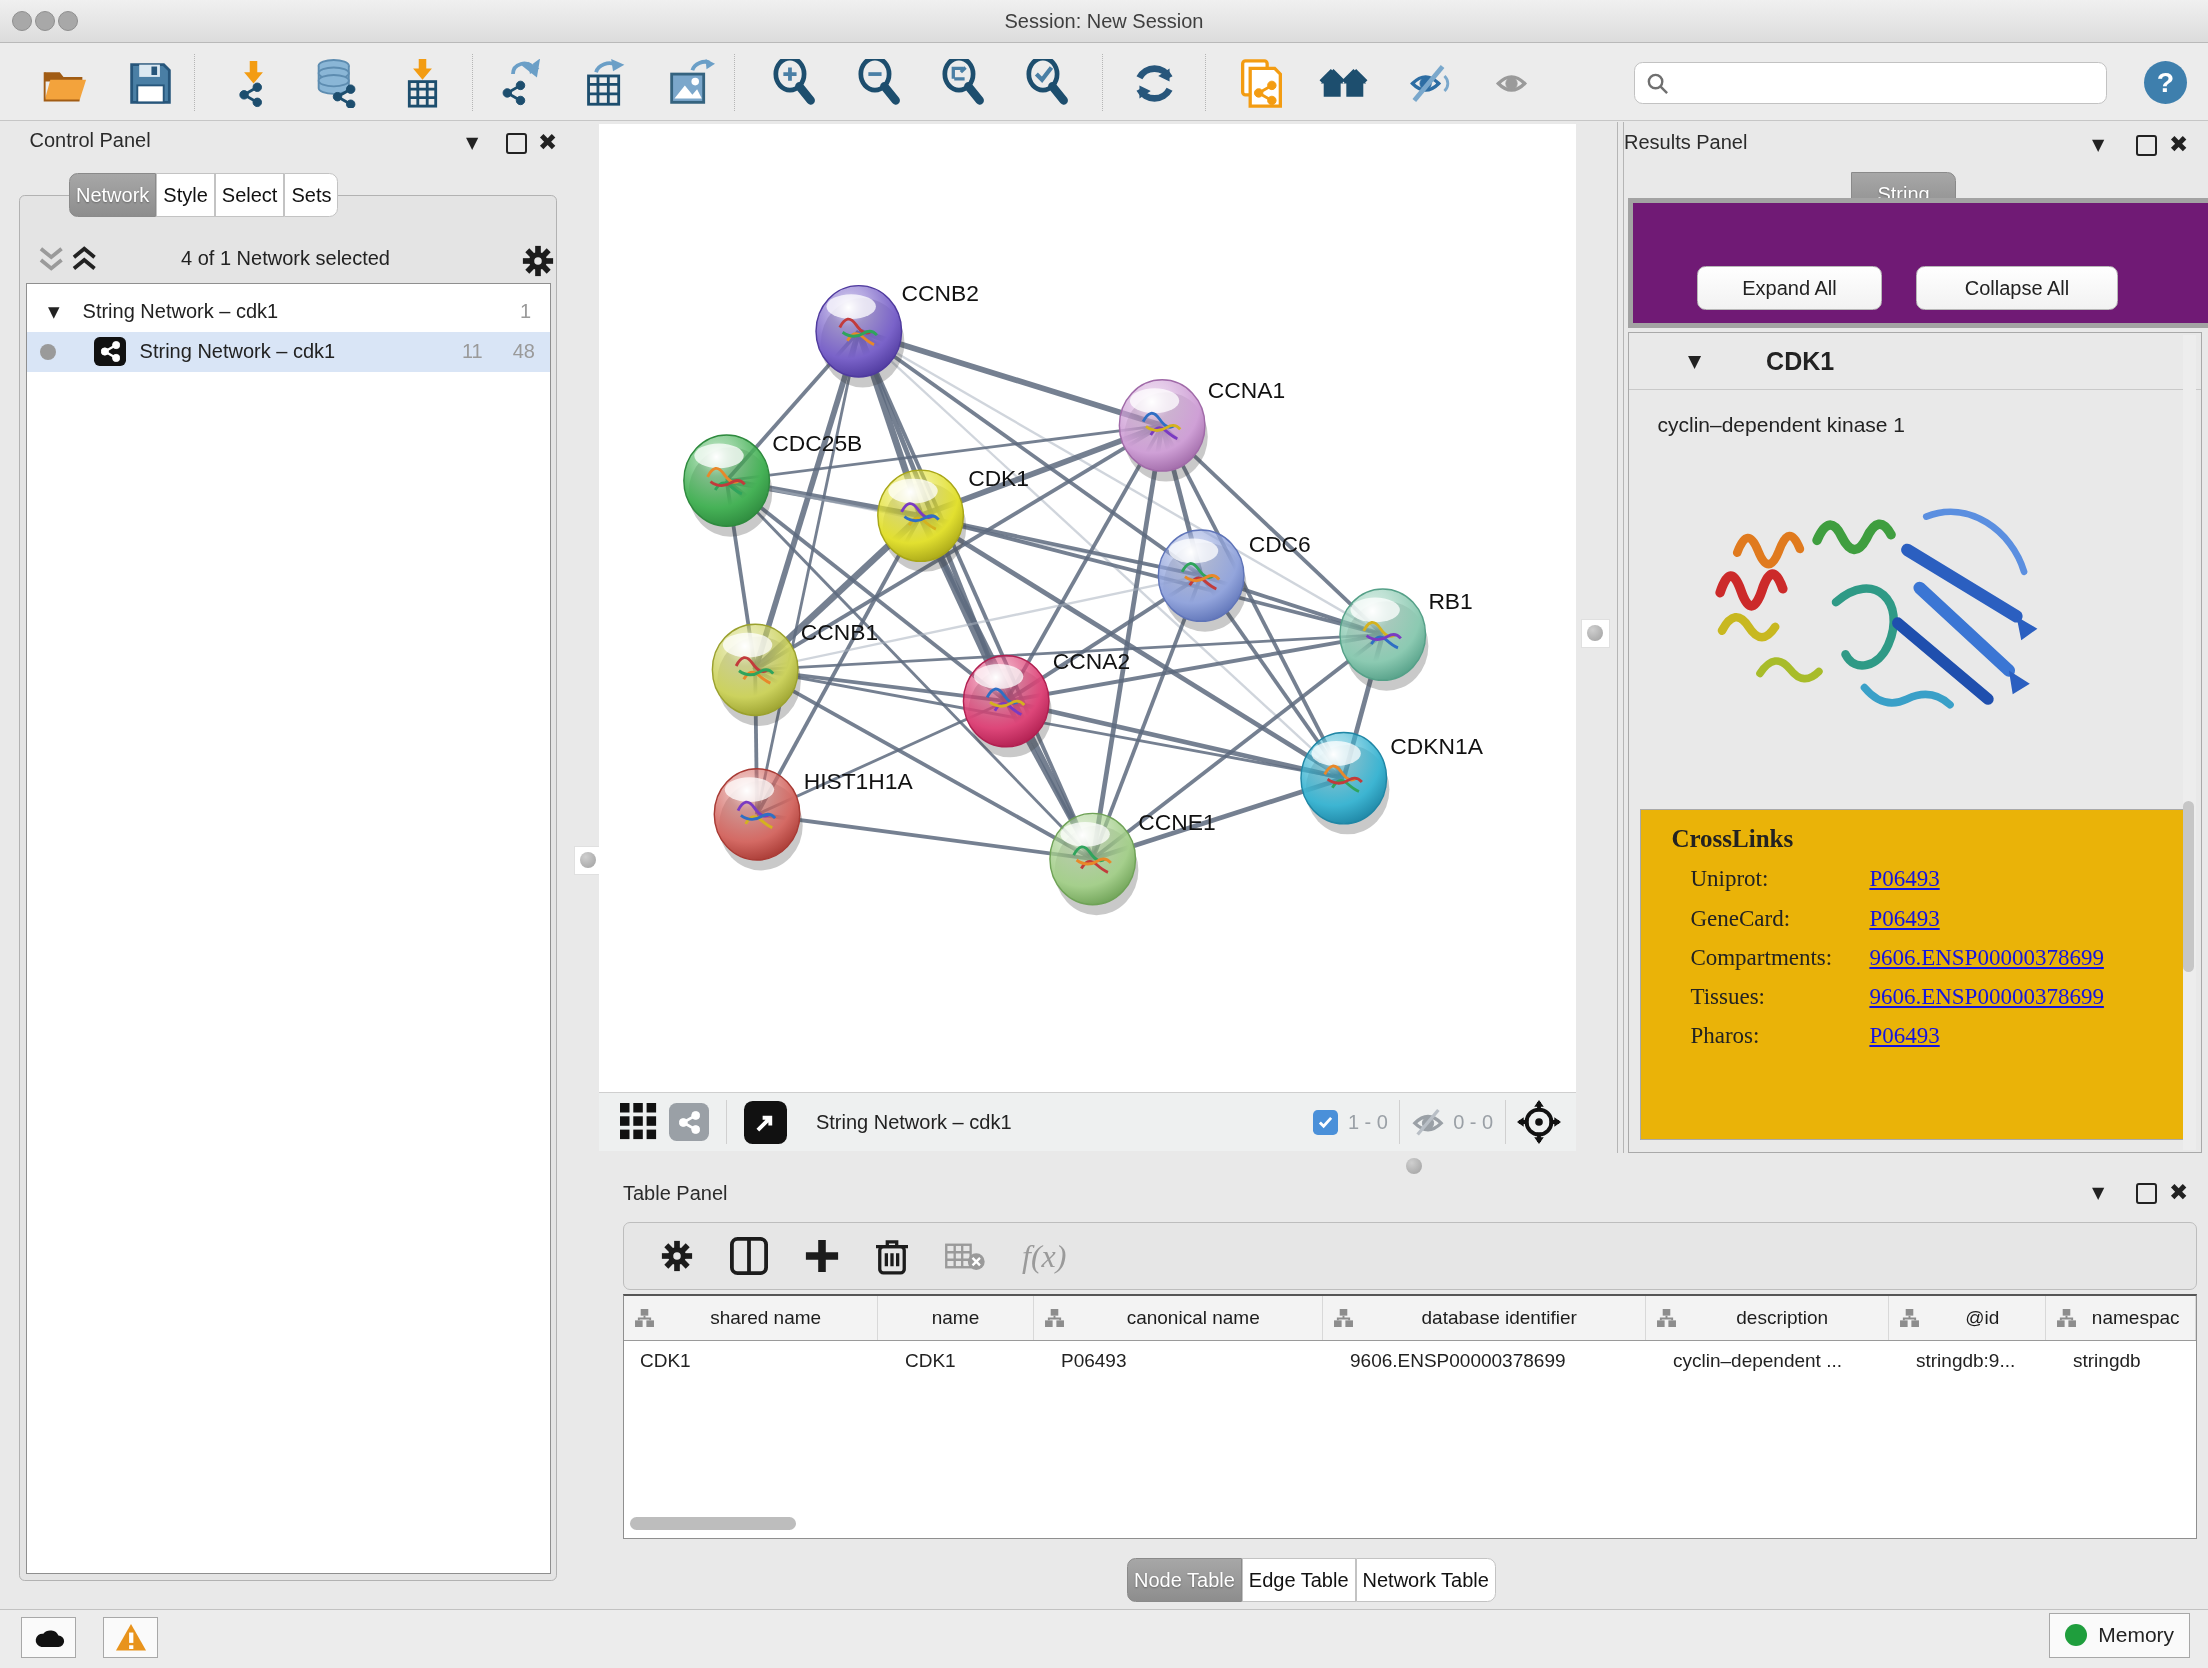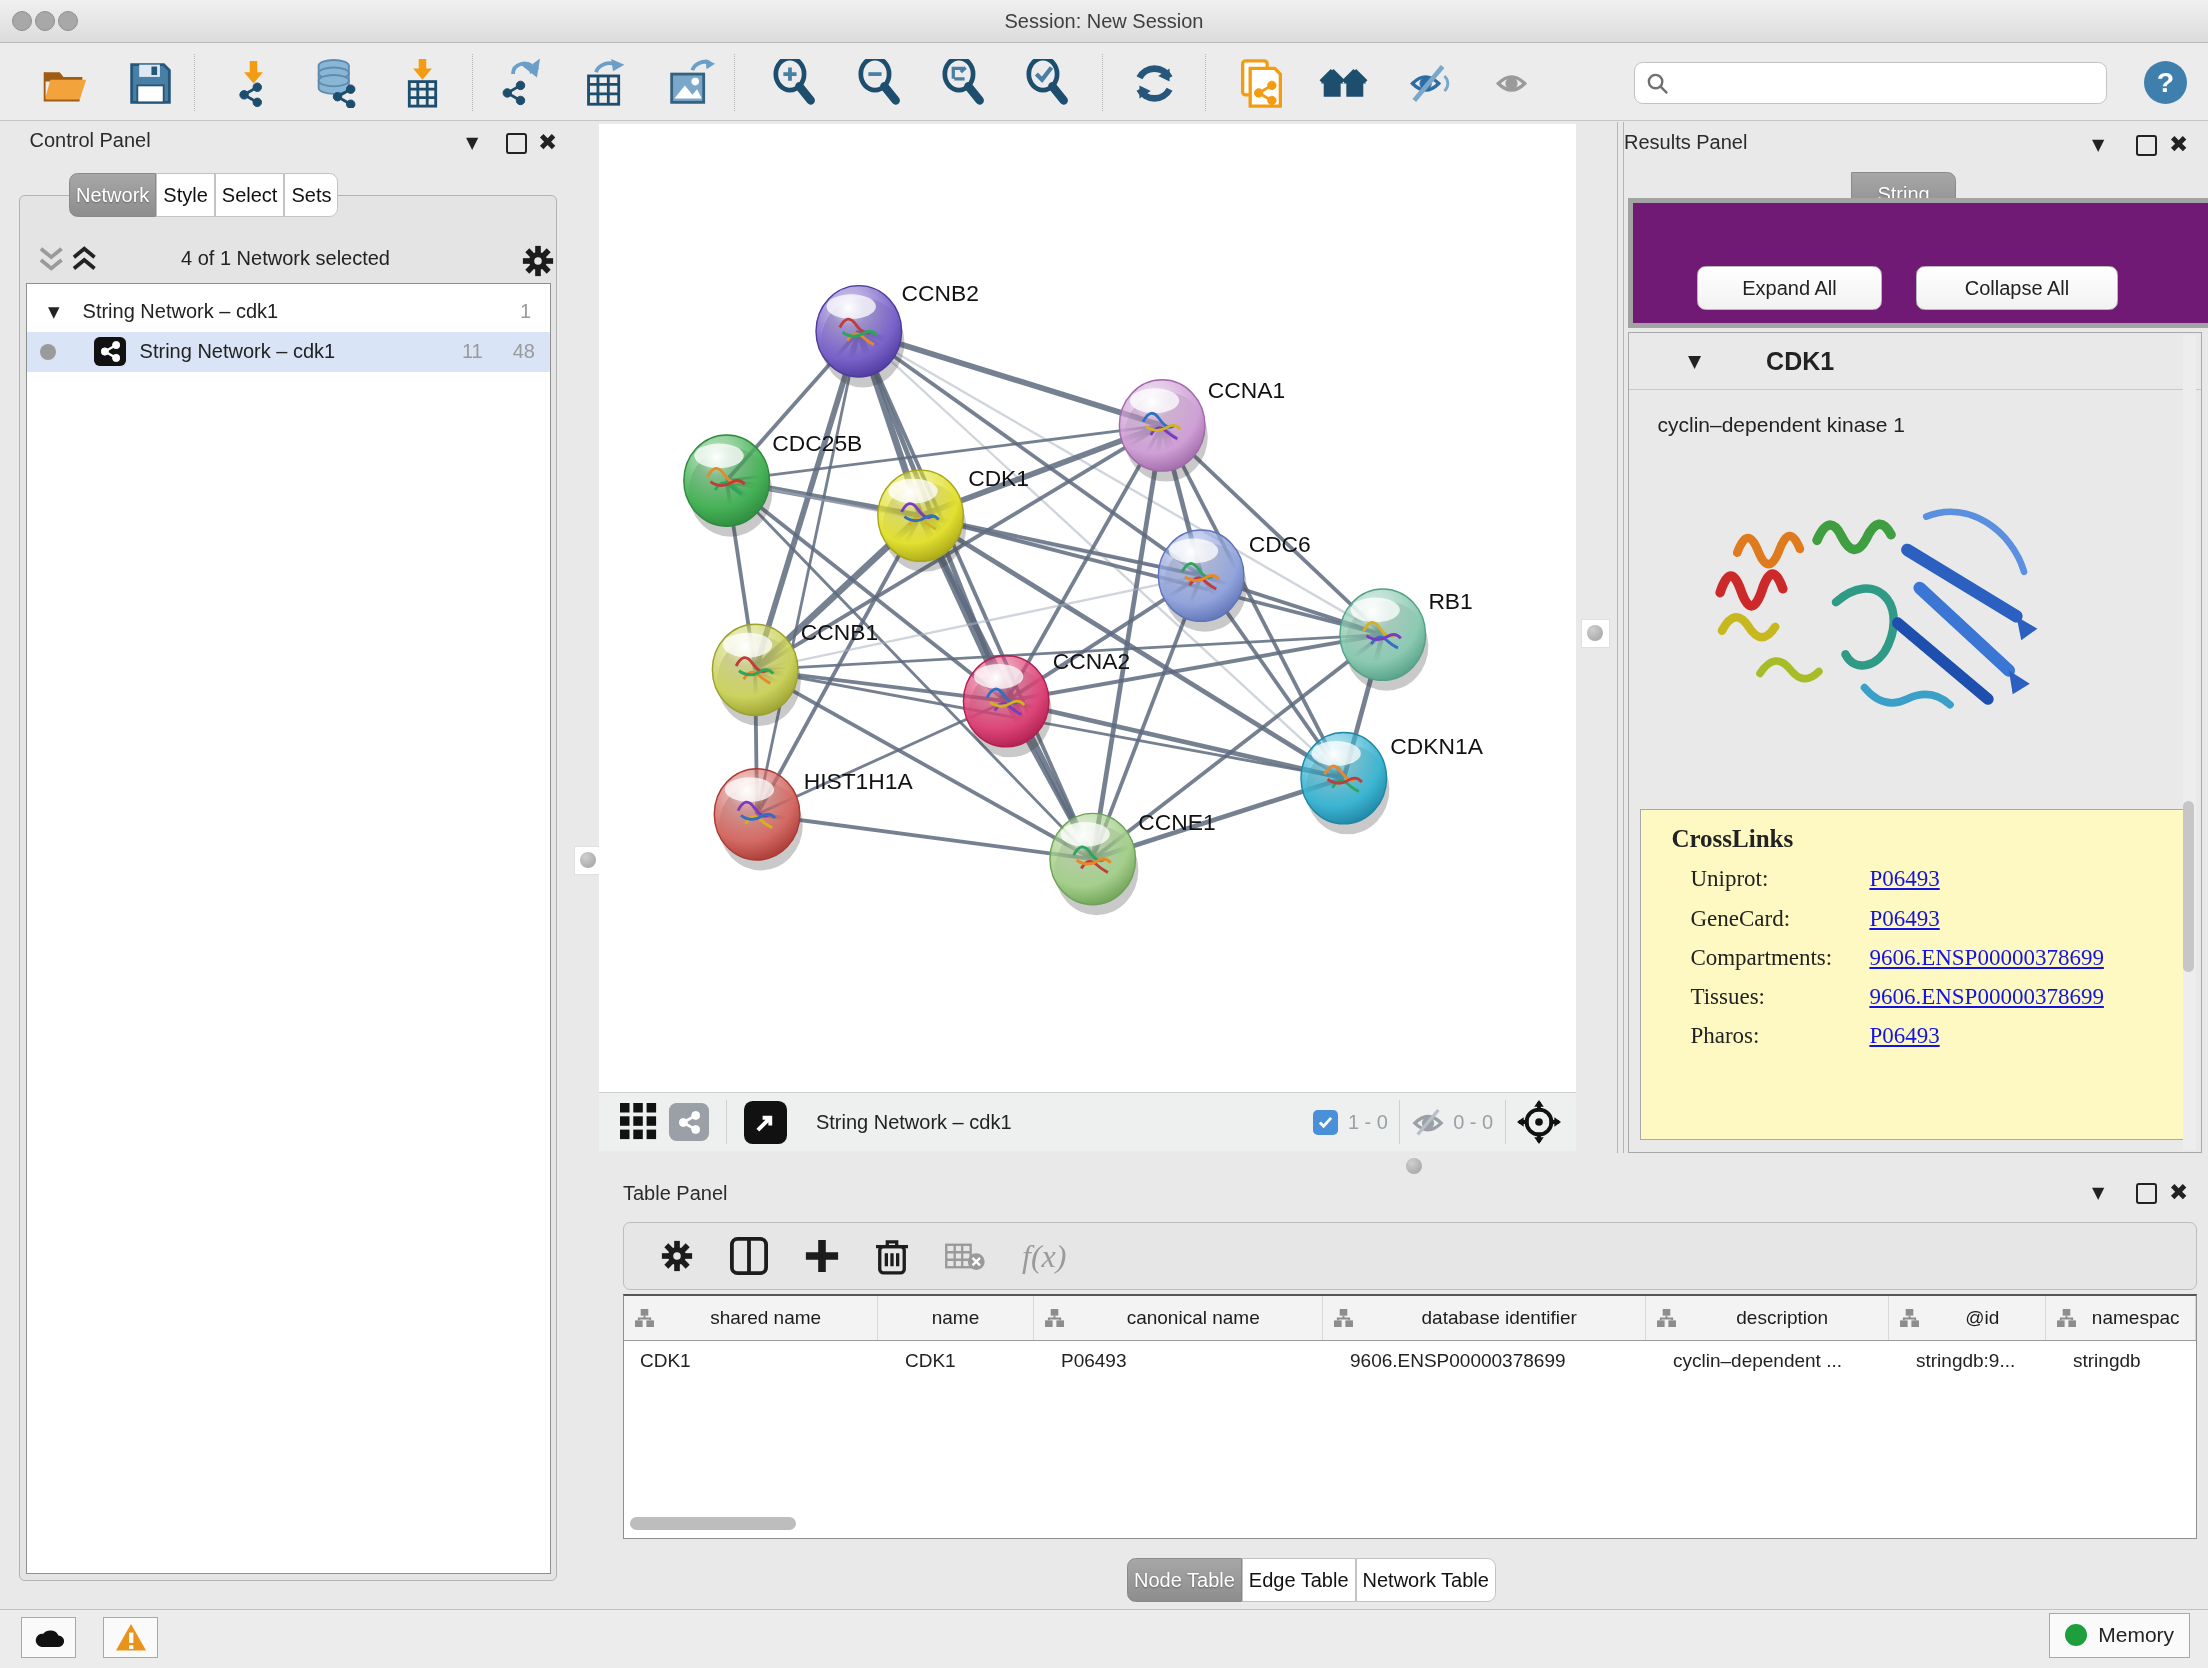--- a/index.html
+++ b/index.html
@@ -634,21 +634,21 @@
       <path d="M235,70 C280,52 325,85 338,128" stroke="#5b8fe0" stroke-width="7"></path>
       <path d="M215,105 L330,175" stroke="#2b5fc0" stroke-width="13"></path>
       <path d="M228,145 L322,232" stroke="#3b76d4" stroke-width="13"></path>
       <path d="M205,182 L300,262" stroke="#1f4fae" stroke-width="12"></path>
       <path d="M330,175 L352,188 L335,200 Z M322,232 L344,246 L326,257 Z" fill="#2b5fc0" stroke="none"></path>
       <path d="M170,250 q20,24 45,12 q25,-12 45,6" stroke="#3aa0c8" stroke-width="8"></path>
     </g>
   </svg>
 
   
-  <div class="abs serif" style="left:11.4px; top:476px; width:550px; height:331px; background:#fef9c3; border:1px solid #a9a9a9">
+  <div class="abs serif" style="left:11.4px; top:476px; width:550px; height:331px; background:#eab308; border:1px solid #a9a9a9">
     <div style="margin:15px 0 5.7px 30px; font-size:25px; font-weight:bold">CrossLinks</div>
     <div id="crosslinks-rows">
         <div style="display: flex; margin: 13.3px 0px 0px 49px; font-size: 23px;">
           <span style="width: 179px;">Uniprot:</span>
           <a class="xlink">P06493</a>
         </div>
         <div style="display: flex; margin: 13.3px 0px 0px 49px; font-size: 23px;">
           <span style="width: 179px;">GeneCard:</span>
           <a class="xlink">P06493</a>
         </div>

